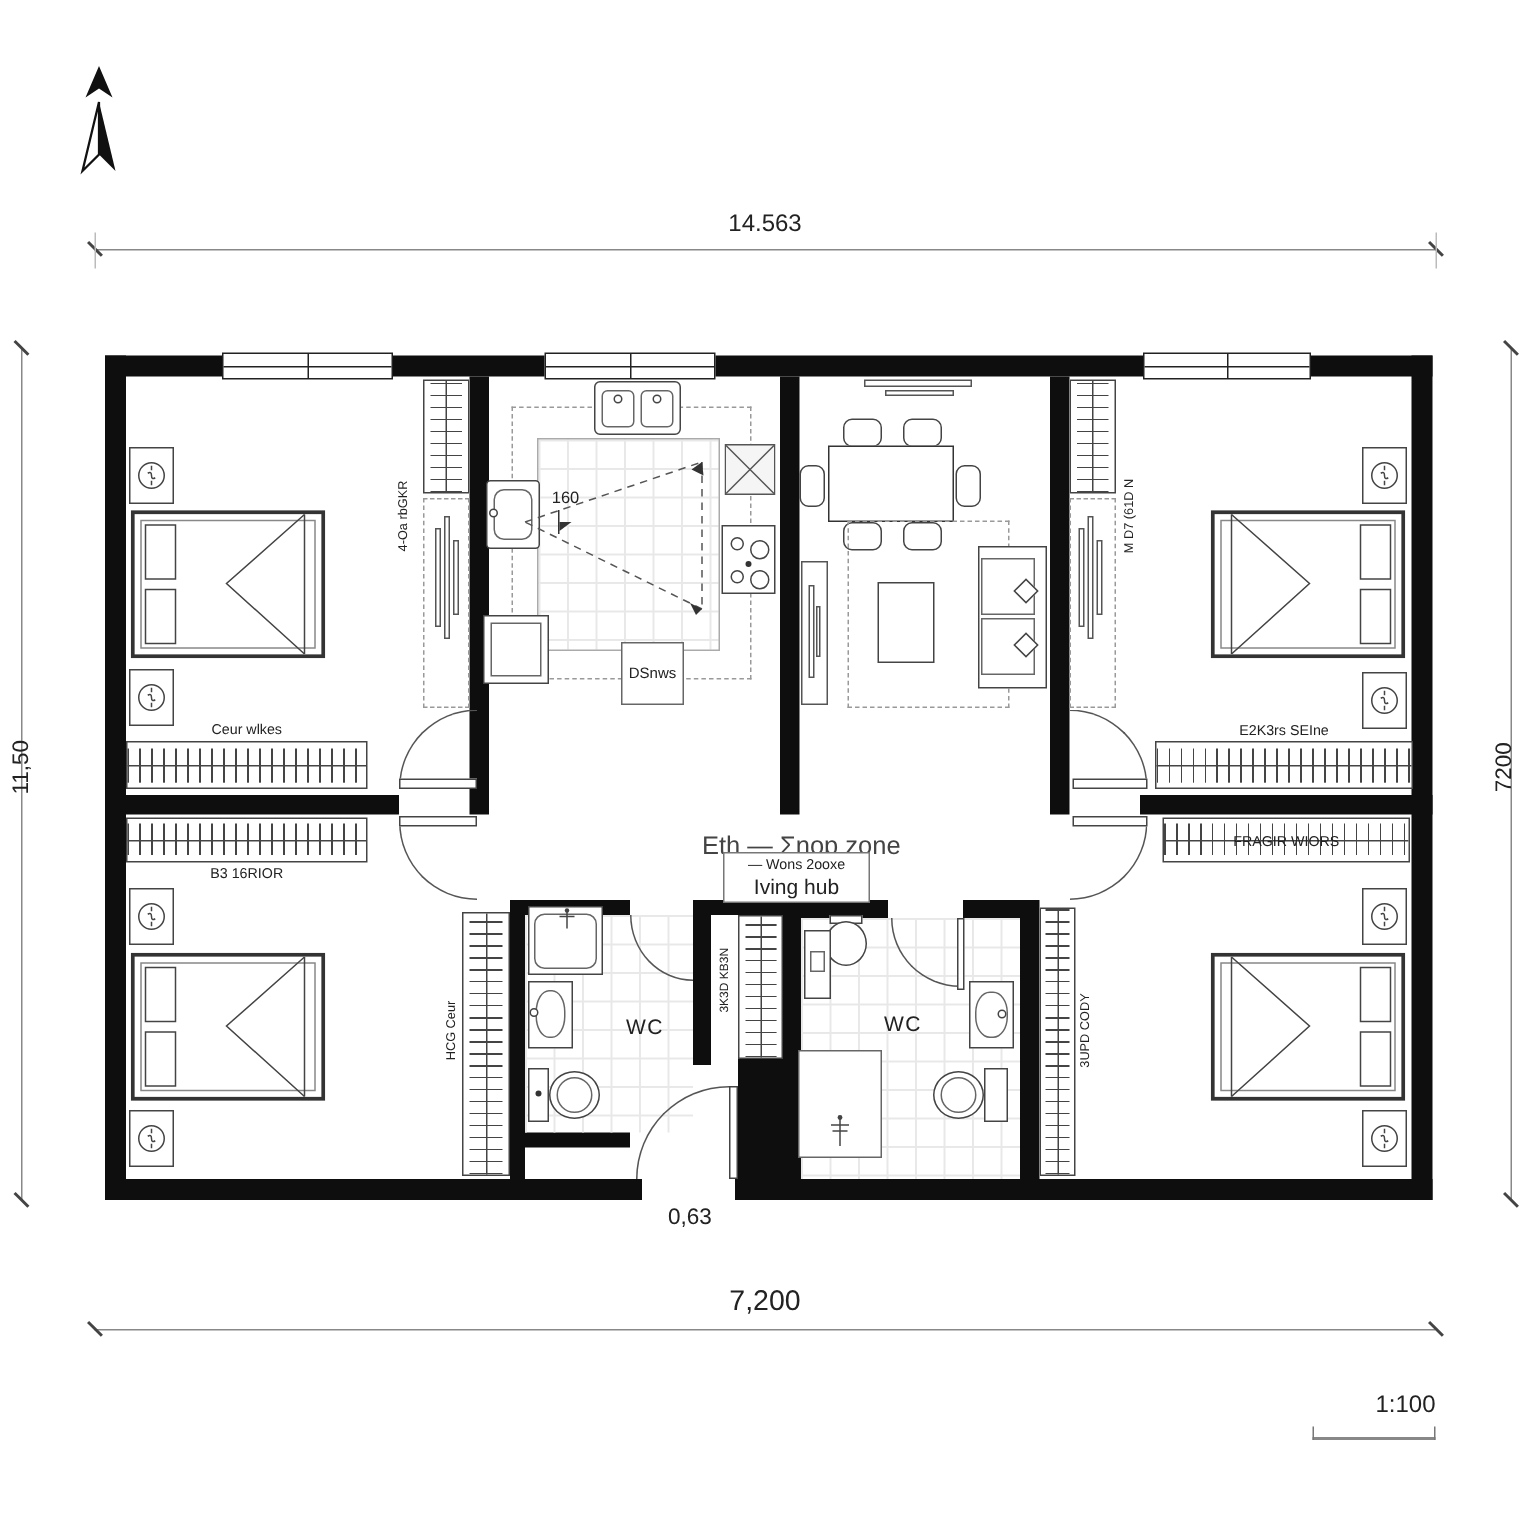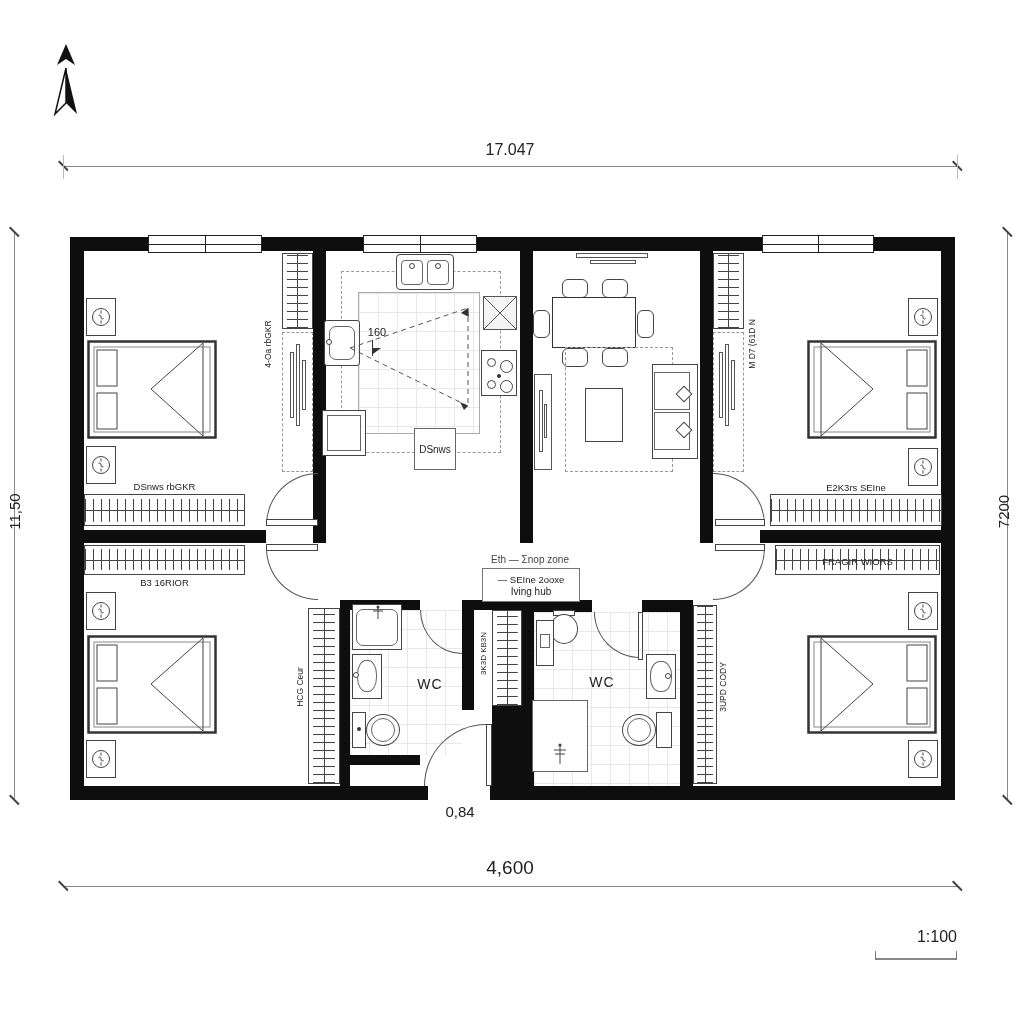--- a/index.html
+++ b/index.html
@@ -51,26 +51,26 @@
     <polygon points="20,0 11,21 20,15 29,21" fill="#111"></polygon>
     <polygon points="20,24 9,70 20,59" fill="#fff" stroke="#111" stroke-width="1.5"></polygon>
     <polygon points="20,24 31,70 20,59" fill="#111"></polygon>
   </svg>
 
   <div class="dimline" style="left:63px;top:166px;width:894px;height:1px"></div>
   <div class="tick" style="left:57px;top:165px"></div>
   <div class="tick" style="left:951px;top:165px"></div>
   <div class="ext" style="left:63px;top:155px;width:1px;height:24px"></div>
   <div class="ext" style="left:957px;top:155px;width:1px;height:24px"></div>
-  <div class="lbl" style="left:430px;top:141px;width:160px;font-size:16px">17.047</div>
+  <div class="lbl" style="left:430px;top:141px;width:160px;font-size:16px">14.563</div>
 
   <div class="dimline" style="left:63px;top:886px;width:894px;height:1px"></div>
   <div class="tick" style="left:57px;top:885px"></div>
   <div class="tick" style="left:951px;top:885px"></div>
-  <div class="lbl" style="left:430px;top:857px;width:160px;font-size:19px">4,600</div>
+  <div class="lbl" style="left:430px;top:857px;width:160px;font-size:19px">7,200</div>
 
   <div class="dimline" style="left:14px;top:232px;width:1px;height:568px"></div>
   <div class="tick" style="left:8px;top:231px"></div>
   <div class="tick" style="left:8px;top:799px"></div>
   <div class="lbl rot" style="left:-26px;top:503px;width:80px;font-size:15px">11,50</div>
 
   <div class="dimline" style="left:1007px;top:232px;width:1px;height:568px"></div>
   <div class="tick" style="left:1001px;top:231px"></div>
   <div class="tick" style="left:1001px;top:799px"></div>
   <div class="lbl rot" style="left:963px;top:503px;width:80px;font-size:15px">7200</div>
@@ -124,21 +124,21 @@
     <rect x="10" y="53" width="20" height="36" fill="#fff" stroke="#444"></rect>
     <line x1="116" y1="3" x2="116" y2="96" stroke="#444"></line>
     <polyline points="116,3 64,49 116,96" fill="none" stroke="#444"></polyline>
   </svg>
   <div class="nightstand" style="left:86px;top:446px;width:30px;height:38px">
     <svg width="22" height="22" viewBox="0 0 22 22">
       <circle cx="11" cy="11" r="8.5" fill="none" stroke="#444"></circle>
       <path d="M11 4.5 v3 M11 14.5 v3 M8.5 9.5 q2.5 -1.5 2.5 1.5 q0 3 2.5 1.5" fill="none" stroke="#444"></path>
     </svg>
   </div>
-  <div class="lbl" style="left:84px;top:481px;width:161px;font-size:9.5px">DSnws rbGKR</div>
+  <div class="lbl" style="left:84px;top:481px;width:161px;font-size:9.5px">Ceur wlkes</div>
   <div class="hatch-h" style="left:84px;top:494px;width:161px;height:32px"></div>
 
   <div class="hatch-v" style="left:282px;top:253px;width:31px;height:76px"></div>
   <div class="dashed" style="left:282px;top:332px;width:31px;height:140px"></div>
   <div class="bar" style="left:290px;top:352px;width:4px;height:66px"></div>
   <div class="bar" style="left:296px;top:344px;width:4px;height:82px"></div>
   <div class="bar" style="left:302px;top:360px;width:4px;height:50px"></div>
   <div class="lbl rot" style="left:228px;top:339px;width:80px;font-size:8.5px">4-Oa rbGKR</div>
 
   <div class="dashed" style="left:341px;top:271px;width:160px;height:182px"></div>
@@ -233,24 +233,24 @@
   </svg>
   <div class="nightstand" style="left:908px;top:448px;width:30px;height:38px">
     <svg width="22" height="22" viewBox="0 0 22 22">
       <circle cx="11" cy="11" r="8.5" fill="none" stroke="#444"></circle>
       <path d="M11 4.5 v3 M11 14.5 v3 M8.5 9.5 q2.5 -1.5 2.5 1.5 q0 3 2.5 1.5" fill="none" stroke="#444"></path>
     </svg>
   </div>
   <div class="lbl" style="left:770px;top:482px;width:172px;font-size:9.5px">E2K3rs SEIne</div>
   <div class="hatch-h" style="left:770px;top:494px;width:172px;height:32px"></div>
 
-  <div class="lbl" style="left:468px;top:554px;width:124px;font-size:10px;color:#444">Eth — Σnop zone</div>
+  <div class="lbl" style="left:468px;top:554px;width:124px;font-size:17px;color:#444">Eth — Σnop zone</div>
   <div class="box" style="left:482px;top:568px;width:98px;height:34px;border-color:#777;display:flex;flex-direction:column;align-items:center;justify-content:center;gap:1px">
-    <span class="lbl" style="position:static;font-size:9.5px">— SEIne 2ooxe</span>
-    <span class="lbl" style="position:static;font-size:10px">Iving hub</span>
+    <span class="lbl" style="position:static;font-size:9.5px">— Wons 2ooxe</span>
+    <span class="lbl" style="position:static;font-size:14px">Iving hub</span>
   </div>
 
   <div class="hatch-h" style="left:84px;top:545px;width:161px;height:30px"></div>
   <div class="lbl" style="left:84px;top:577px;width:161px;font-size:9.5px">B3 16RIOR</div>
   <div class="nightstand" style="left:86px;top:592px;width:30px;height:38px">
     <svg width="22" height="22" viewBox="0 0 22 22">
       <circle cx="11" cy="11" r="8.5" fill="none" stroke="#444"></circle>
       <path d="M11 4.5 v3 M11 14.5 v3 M8.5 9.5 q2.5 -1.5 2.5 1.5 q0 3 2.5 1.5" fill="none" stroke="#444"></path>
     </svg>
   </div>
@@ -338,20 +338,20 @@
   </svg>
   <div class="nightstand" style="left:908px;top:740px;width:30px;height:38px">
     <svg width="22" height="22" viewBox="0 0 22 22">
       <circle cx="11" cy="11" r="8.5" fill="none" stroke="#444"></circle>
       <path d="M11 4.5 v3 M11 14.5 v3 M8.5 9.5 q2.5 -1.5 2.5 1.5 q0 3 2.5 1.5" fill="none" stroke="#444"></path>
     </svg>
   </div>
 
   <div class="arc tl" style="left:424px;top:724px;width:62px;height:62px"></div>
   <div class="leaf" style="left:486px;top:724px;width:6px;height:62px"></div>
-  <div class="lbl" style="left:420px;top:803px;width:80px;font-size:15px">0,84</div>
+  <div class="lbl" style="left:420px;top:803px;width:80px;font-size:15px">0,63</div>
 
   <div class="lbl" style="left:880px;top:928px;width:77px;font-size:16px;text-align:right">1:100</div>
   <div class="dimline" style="left:875px;top:958px;width:82px;height:2px"></div>
   <div class="ext" style="left:875px;top:951px;width:1px;height:9px;background:#777"></div>
   <div class="ext" style="left:956px;top:951px;width:1px;height:9px;background:#777"></div>
 
 </div>
 
 </body></html>

